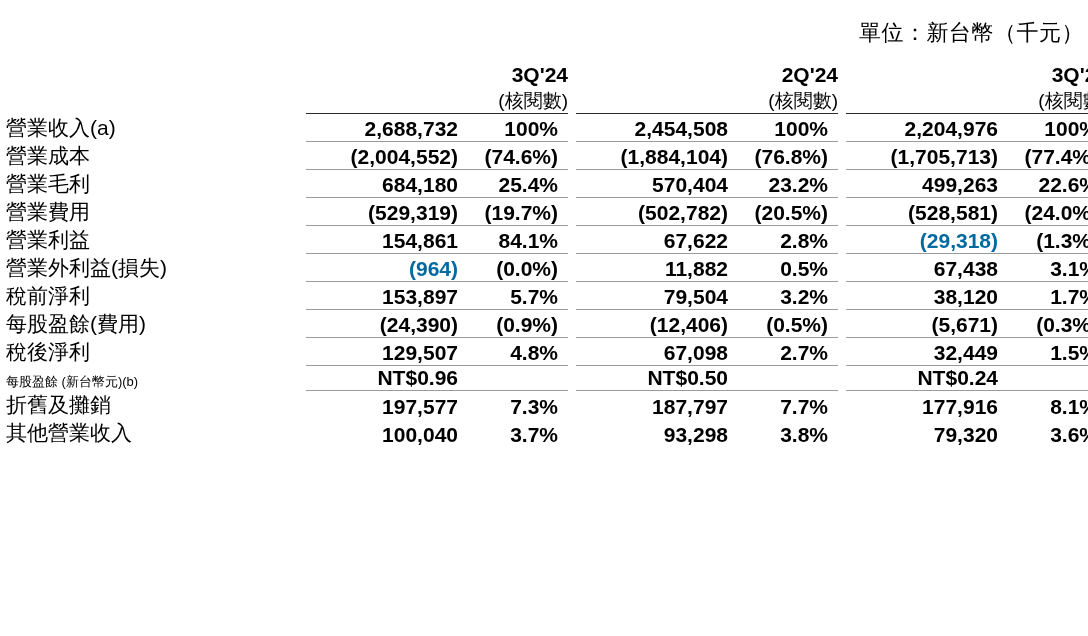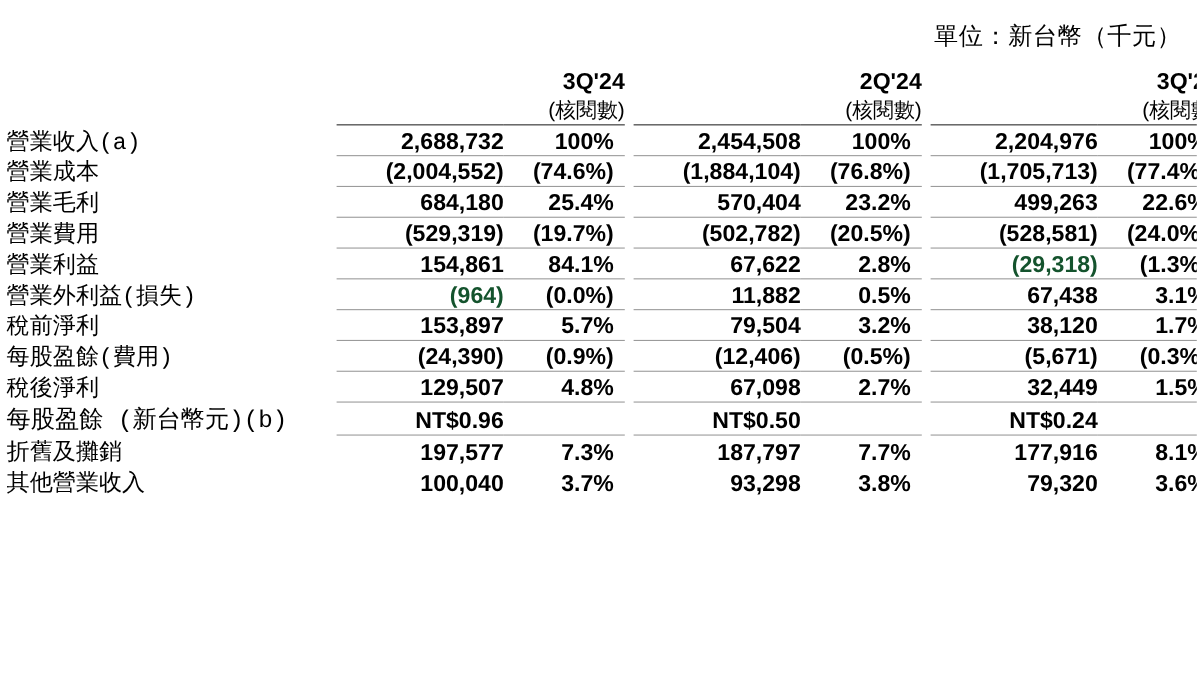--- a/index.html
+++ b/index.html
@@ -18,21 +18,21 @@
   .sheet {
     position: relative;
     width: 1088px;
     height: 636px;
     box-sizing: border-box;
     padding: 0;
   }
   .unit-note {
     position: absolute;
     top: 18px;
-    right: 14px;
+    right: 4px;
     font-size: 22px;
     font-weight: 400;
     letter-spacing: 0.5px;
     white-space: nowrap;
   }
   table.fin {
     position: absolute;
     top: 62px;
     left: 6px;
     width: 1076px;
@@ -59,38 +59,37 @@
     display: block;
     font-size: 19px;
     font-weight: 400;
   }
   .row-label {
     font-size: 21px;
     font-weight: 400;
     text-align: left;
     padding: 9px 0 8px 2px;
     white-space: nowrap;
-    font-family: Liberation Mono, monospace;
   }
   .row-label.small {
-    font-size: 22px;
+    font-size: 13px;
     margin-top: 41px;
   }
   .num {
     font-size: 21px;
     font-weight: 700;
     text-align: right;
     padding: 9px 12px 8px 4px;
     white-space: nowrap;
   }
   .num.pct {
     padding-right: 10px;
   }
   .neg {
-    color: #14532d;
+    color: #0369a1;
   }
   .gapcol { border: none !important; }
 
   
   tr.ruled td.num,
   tr.ruled th.hdr-cell {
     border-bottom: 1px solid #9b9b9b;
   }
   tr.hdrrow th.hdr-cell {
     border-bottom: 1.5px solid #2b2b2b;

